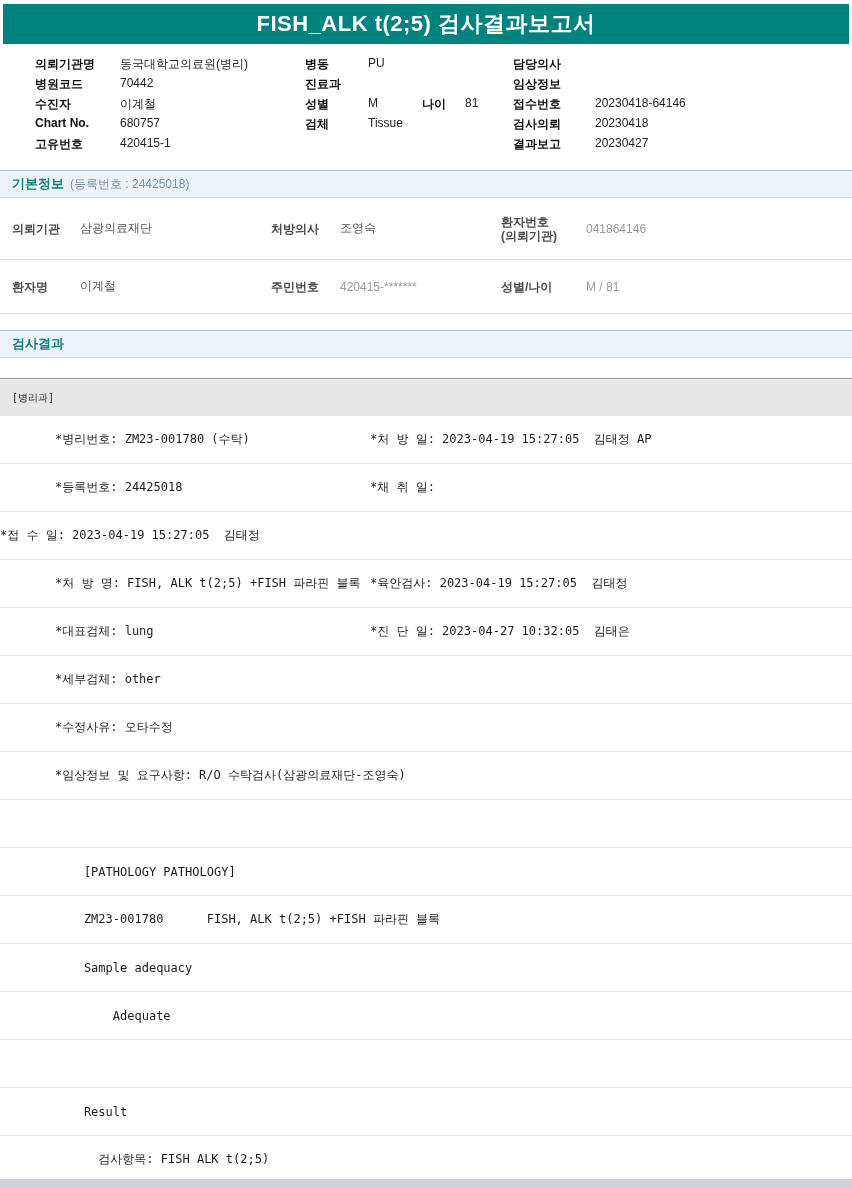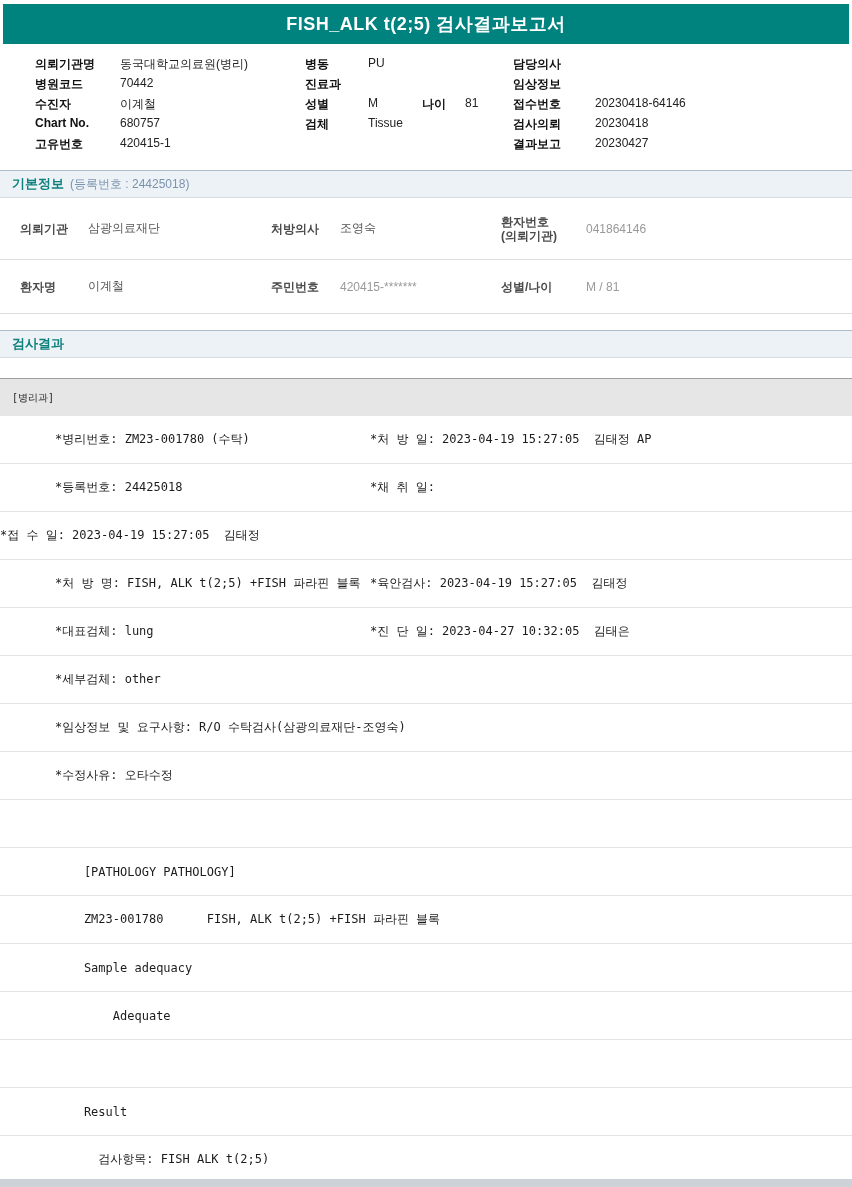--- a/index.html
+++ b/index.html
@@ -6,21 +6,21 @@
   html,body { width:852px; height:1187px; }
   body {
     position:relative; overflow:hidden; background:#fff;
     font-family:"Liberation Sans","DejaVu Sans",sans-serif; color:#222;
   }
 
   
   .banner {
     margin:4px 3px 0; height:40px; background:#00827F; color:#fff;
     display:flex; align-items:center; justify-content:center;
-    font-size:18px; font-weight:bold; letter-spacing:.5px;
+    font-size:22px; font-weight:bold; letter-spacing:.5px;
   }
 
   
   .header-info { position:relative; height:126px; font-size:12px; }
   .hcol { position:absolute; top:12px; }
   .hcol1 { left:35px; }
   .hcol2 { left:305px; }
   .hcol3 { left:513px; }
   .hrow { height:20px; display:flex; align-items:flex-start; white-space:pre; }
   .hlabel { font-weight:bold; color:#111; }
@@ -38,21 +38,21 @@
   }
   .section-title { color:#0C807C; font-weight:bold; font-size:13px; }
   .section-sub { color:#7B93AE; font-size:12px; margin-left:6px; }
 
   
   .bi-table { font-size:12px; }
   .bi-row { display:flex; align-items:center; border-bottom:1px solid #DDDDDD; }
   .bi-row1 { height:62px; }
   .bi-row2 { height:54px; }
   .bi-cell { display:flex; align-items:center; }
-  .bi-c1 { width:271px; padding-left:20px; }
+  .bi-c1 { width:271px; padding-left:12px; }
   .bi-c2 { width:230px; }
   .bi-c3 { flex:1; }
   .bi-label { font-weight:bold; color:#4A4A4A; white-space:pre-line; line-height:14px; }
   .bi-c1 .bi-label { width:68px; }
   .bi-c2 .bi-label { width:69px; }
   .bi-c3 .bi-label { width:85px; }
   .bi-value { color:#555; }
   .bi-value.muted { color:#999; }
 
   .gap1 { height:16px; }
@@ -161,22 +161,22 @@
   <span>[병리과]</span>
 </div>
 
 <div class="result-rows">
   <div class="result-row"><span class="rr-left">*병리번호: ZM23-001780 (수탁)</span><span class="rr-right">*처 방 일: 2023-04-19 15:27:05  김태정 AP</span></div>
   <div class="result-row"><span class="rr-left">*등록번호: 24425018</span><span class="rr-right">*채 취 일:</span></div>
   <div class="result-row"><span class="rr-right">*접 수 일: 2023-04-19 15:27:05  김태정</span></div>
   <div class="result-row"><span class="rr-left">*처 방 명: FISH, ALK t(2;5) +FISH 파라핀 블록</span><span class="rr-right">*육안검사: 2023-04-19 15:27:05  김태정</span></div>
   <div class="result-row"><span class="rr-left">*대표검체: lung</span><span class="rr-right">*진 단 일: 2023-04-27 10:32:05  김태은</span></div>
   <div class="result-row"><span class="rr-left">*세부검체: other</span><span class="rr-right"></span></div>
+  <div class="result-row"><span class="rr-left">*수정사유: 오타수정</span><span class="rr-right"></span></div>
   <div class="result-row"><span class="rr-left">*임상정보 및 요구사항: R/O 수탁검사(삼광의료재단-조영숙)</span><span class="rr-right"></span></div>
-  <div class="result-row"><span class="rr-left">*수정사유: 오타수정</span><span class="rr-right"></span></div>
   <div class="result-row"><span class="rr-left"></span><span class="rr-right"></span></div>
   <div class="result-row"><span class="rr-left">    [PATHOLOGY PATHOLOGY]</span><span class="rr-right"></span></div>
   <div class="result-row"><span class="rr-left">    ZM23-001780      FISH, ALK t(2;5) +FISH 파라핀 블록</span><span class="rr-right"></span></div>
   <div class="result-row"><span class="rr-left">    Sample adequacy</span><span class="rr-right"></span></div>
   <div class="result-row"><span class="rr-left">        Adequate</span><span class="rr-right"></span></div>
   <div class="result-row"><span class="rr-left"></span><span class="rr-right"></span></div>
   <div class="result-row"><span class="rr-left">    Result</span><span class="rr-right"></span></div>
   <div class="result-row"><span class="rr-left">      검사항목: FISH ALK t(2;5)</span><span class="rr-right"></span></div>
 </div>
 

